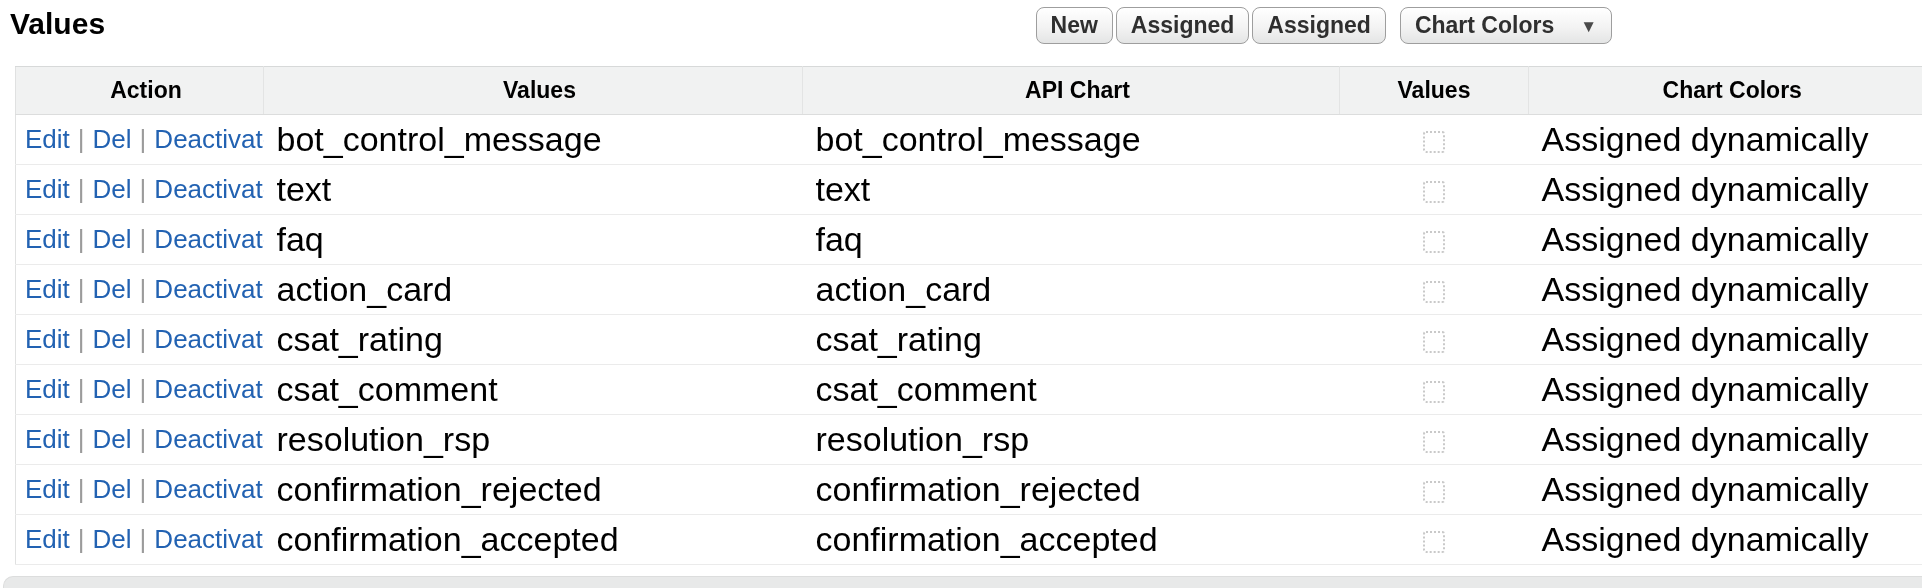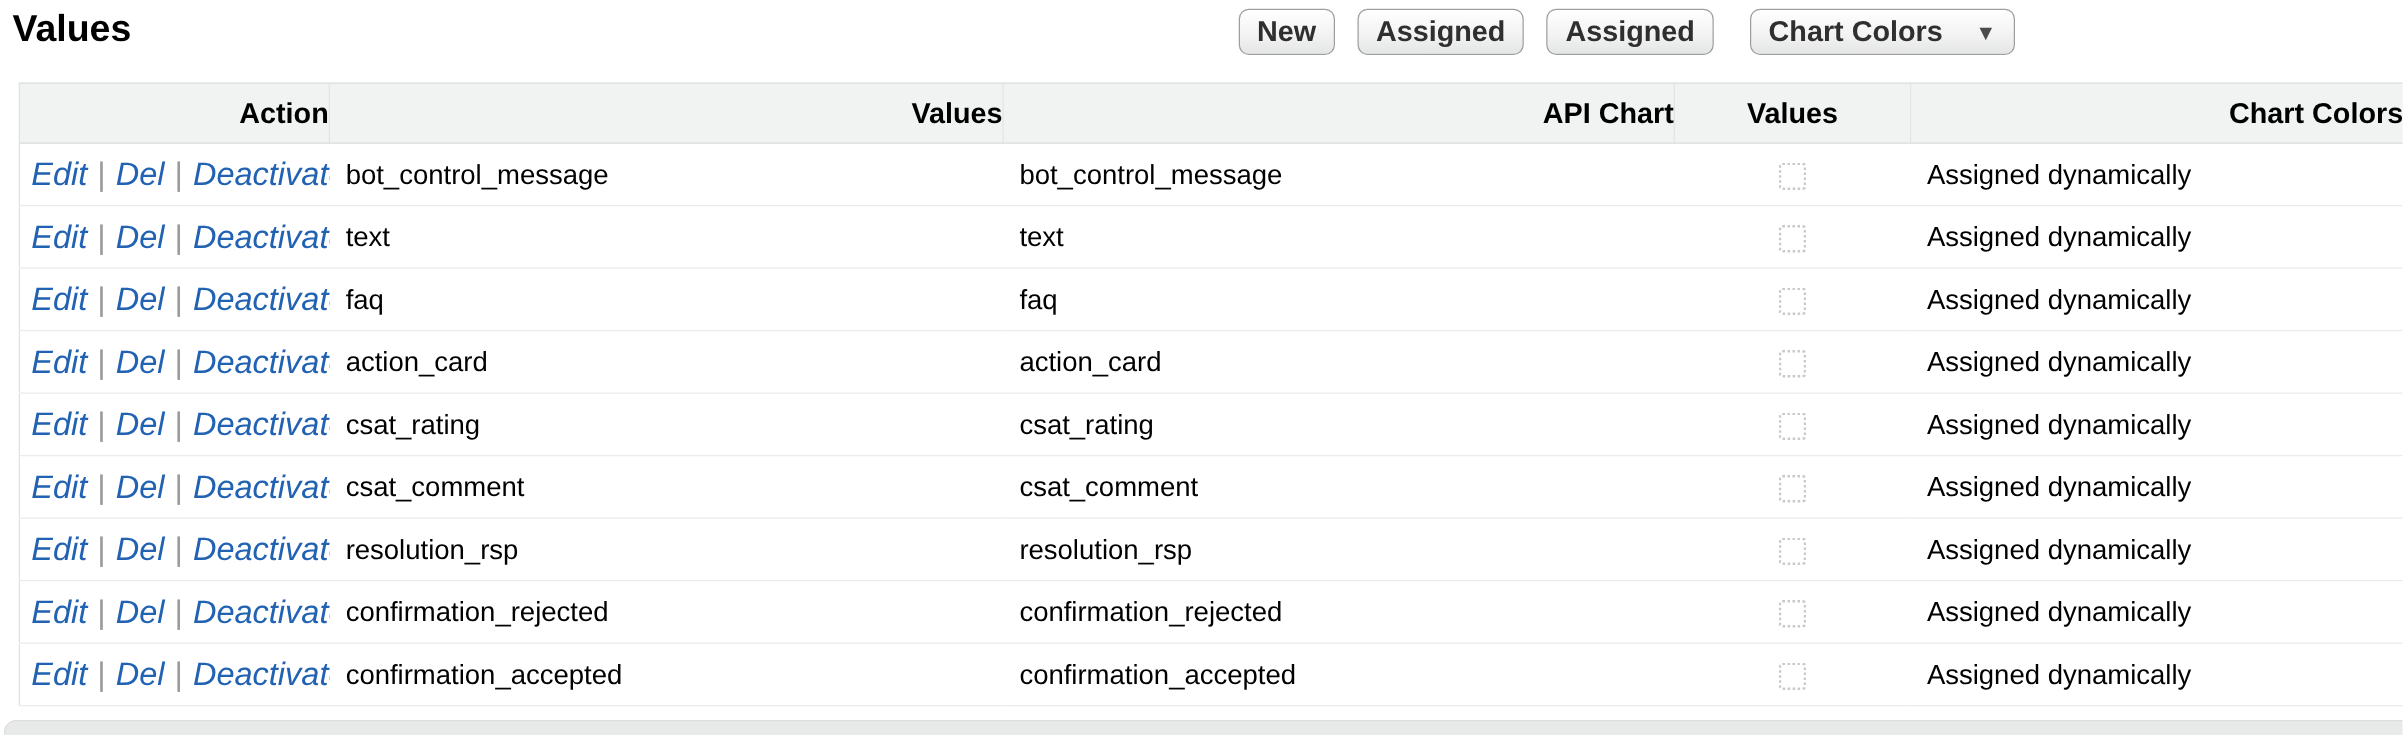--- a/index.html
+++ b/index.html
@@ -20,21 +20,21 @@
     font-weight:bold;
     color:#000;
     line-height:36px;
   }
   .toolbar {
     position:absolute;
     top:7px;
     right:310px;
     display:flex;
     align-items:center;
-    gap:18px;
+    gap:3px;
   }
   .btn {
     height:37px;
     padding:0 14px;
     display:inline-flex;
     align-items:center;
     background:linear-gradient(#ffffff, #f3f3f3 55%, #e4e5e5);
     border:1.5px solid #9e9e9e;
     border-radius:8px;
     font-family:"Liberation Sans", sans-serif;
@@ -73,43 +73,42 @@
 
   thead th {
     height:48px;
     background:#f1f2f2;
     border-top:1px solid #d7d9d9;
     border-bottom:1px solid #dcdddd;
     border-right:1px solid #e3e4e4;
     font-size:23px;
     font-weight:bold;
     color:#000;
-    text-align:right;
+    text-align:center;
     padding:0 0 0 13px;
     vertical-align:middle;
   }
   thead th:last-child { border-right:none; }
   thead th.th-default { text-align:center; padding:0; }
 
   tbody td {
     height:50px;
     border-bottom:1px solid #ebebeb;
-    font-size:22px;
+    font-size:34px;
     color:#000;
     padding:0 0 0 13px;
     vertical-align:middle;
     white-space:nowrap;
     overflow:hidden;
   }
   td.action-cell { padding-left:9px; font-size:26px; }
   a.lnk {
     color:#2262b2;
     text-decoration:none;
     cursor:pointer;
-    font-style:italic;
   }
   .sep { color:#9b9b9b; margin:0 8px; }
 
   td.default-cell { text-align:center; padding:0; }
   .checkbox-ro {
     display:inline-block;
     width:22px; height:22px;
     border:2px dotted #c9c9c9;
     border-radius:3px;
     background:#fff;

